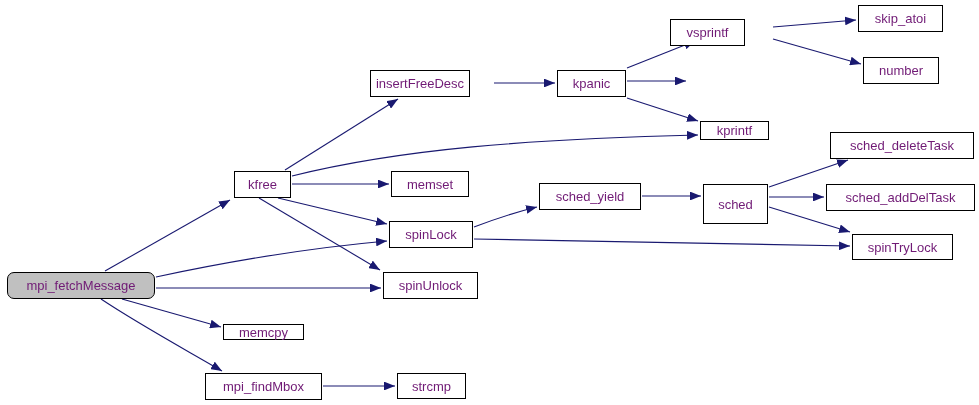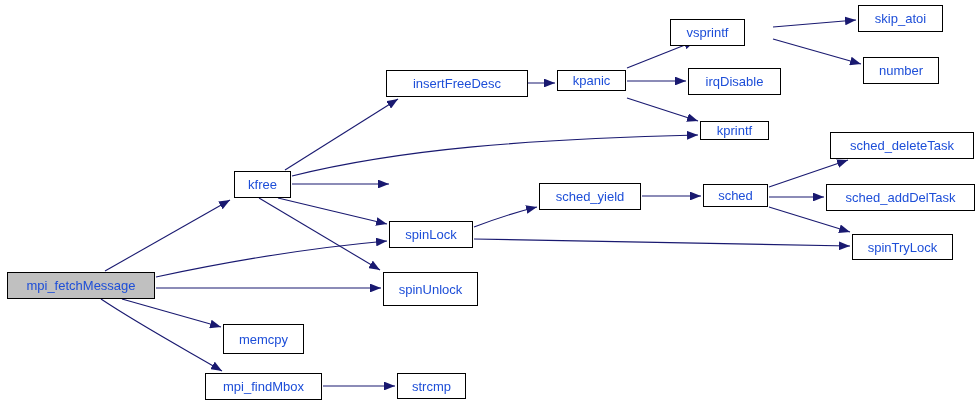--- a/index.html
+++ b/index.html
@@ -9,31 +9,32 @@
     background:#ffffff;
     font-family:"Liberation Sans", sans-serif;
     overflow:hidden;
   }
   #edges{position:absolute;left:0;top:0;width:979px;height:405px;}
   .node{
     position:absolute;
     box-sizing:border-box;
     border:1px solid #000000;
     background:#ffffff;
-    color:#1d4ed8;
+    color:#701a75;
     font-size:13px;
     display:flex;
     align-items:center;
     justify-content:center;
     white-space:nowrap;
     cursor:pointer;
   }
   .node.root{
     background:#c0c0c0;
     cursor:default;
+    border-radius:7px;
   }
   path.edge{
     fill:none;
     stroke:#191970;
     stroke-width:1.1;
   }
 </style>
 </head>
 <body>
 
@@ -67,48 +68,48 @@
     <path class="edge" d="M769,187 L848,160" marker-end="url(#arrow)"></path>
     <path class="edge" d="M769,197 L824,197" marker-end="url(#arrow)"></path>
     <path class="edge" d="M769,207 L850,232" marker-end="url(#arrow)"></path>
     <path class="edge" d="M323,386 L395,386" marker-end="url(#arrow)"></path>
   </svg>
 
   <div class="node root" style="left:7px;top:272px;width:148px;height:27px">mpi_fetchMessage</div>
 
   <div class="node" style="left:234px;top:171px;width:57px;height:27px">kfree</div>
 
-  <div class="node" style="left:386px;top:70px;width:142px;height:27px">insertFreeDesc</div>
+  <div class="node" style="left:370px;top:70px;width:100px;height:27px">insertFreeDesc</div>
 
-  <div class="node" style="left:557px;top:70px;width:69px;height:21px">kpanic</div>
+  <div class="node" style="left:557px;top:70px;width:69px;height:27px">kpanic</div>
 
   <div class="node" style="left:670px;top:19px;width:75px;height:27px">vsprintf</div>
 
   <div class="node" style="left:858px;top:5px;width:85px;height:27px">skip_atoi</div>
 
   <div class="node" style="left:863px;top:57px;width:76px;height:27px">number</div>
 
-  <div class="node" style="left:688px;top:68px;width:93px;height:27px">irqDisable</div>
 
   <div class="node" style="left:700px;top:121px;width:69px;height:19px">kprintf</div>
 
+  <div class="node" style="left:391px;top:171px;width:78px;height:26px">memset</div>
 
   <div class="node" style="left:389px;top:221px;width:84px;height:27px">spinLock</div>
 
-  <div class="node" style="left:383px;top:272px;width:95px;height:34px">spinUnlock</div>
+  <div class="node" style="left:383px;top:272px;width:95px;height:27px">spinUnlock</div>
 
   <div class="node" style="left:539px;top:183px;width:102px;height:27px">sched_yield</div>
 
-  <div class="node" style="left:703px;top:184px;width:65px;height:23px">sched</div>
+  <div class="node" style="left:703px;top:184px;width:65px;height:40px">sched</div>
 
   <div class="node" style="left:830px;top:132px;width:144px;height:27px">sched_deleteTask</div>
 
   <div class="node" style="left:852px;top:234px;width:101px;height:26px">spinTryLock</div>
 
   <div class="node" style="left:826px;top:184px;width:149px;height:27px">sched_addDelTask</div>
 
-  <div class="node" style="left:223px;top:324px;width:81px;height:30px">memcpy</div>
+  <div class="node" style="left:223px;top:324px;width:81px;height:16px">memcpy</div>
 
   <div class="node" style="left:205px;top:373px;width:117px;height:27px">mpi_findMbox</div>
 
   <div class="node" style="left:397px;top:373px;width:69px;height:26px">strcmp</div>
 
 </div>
 
 </body></html>

